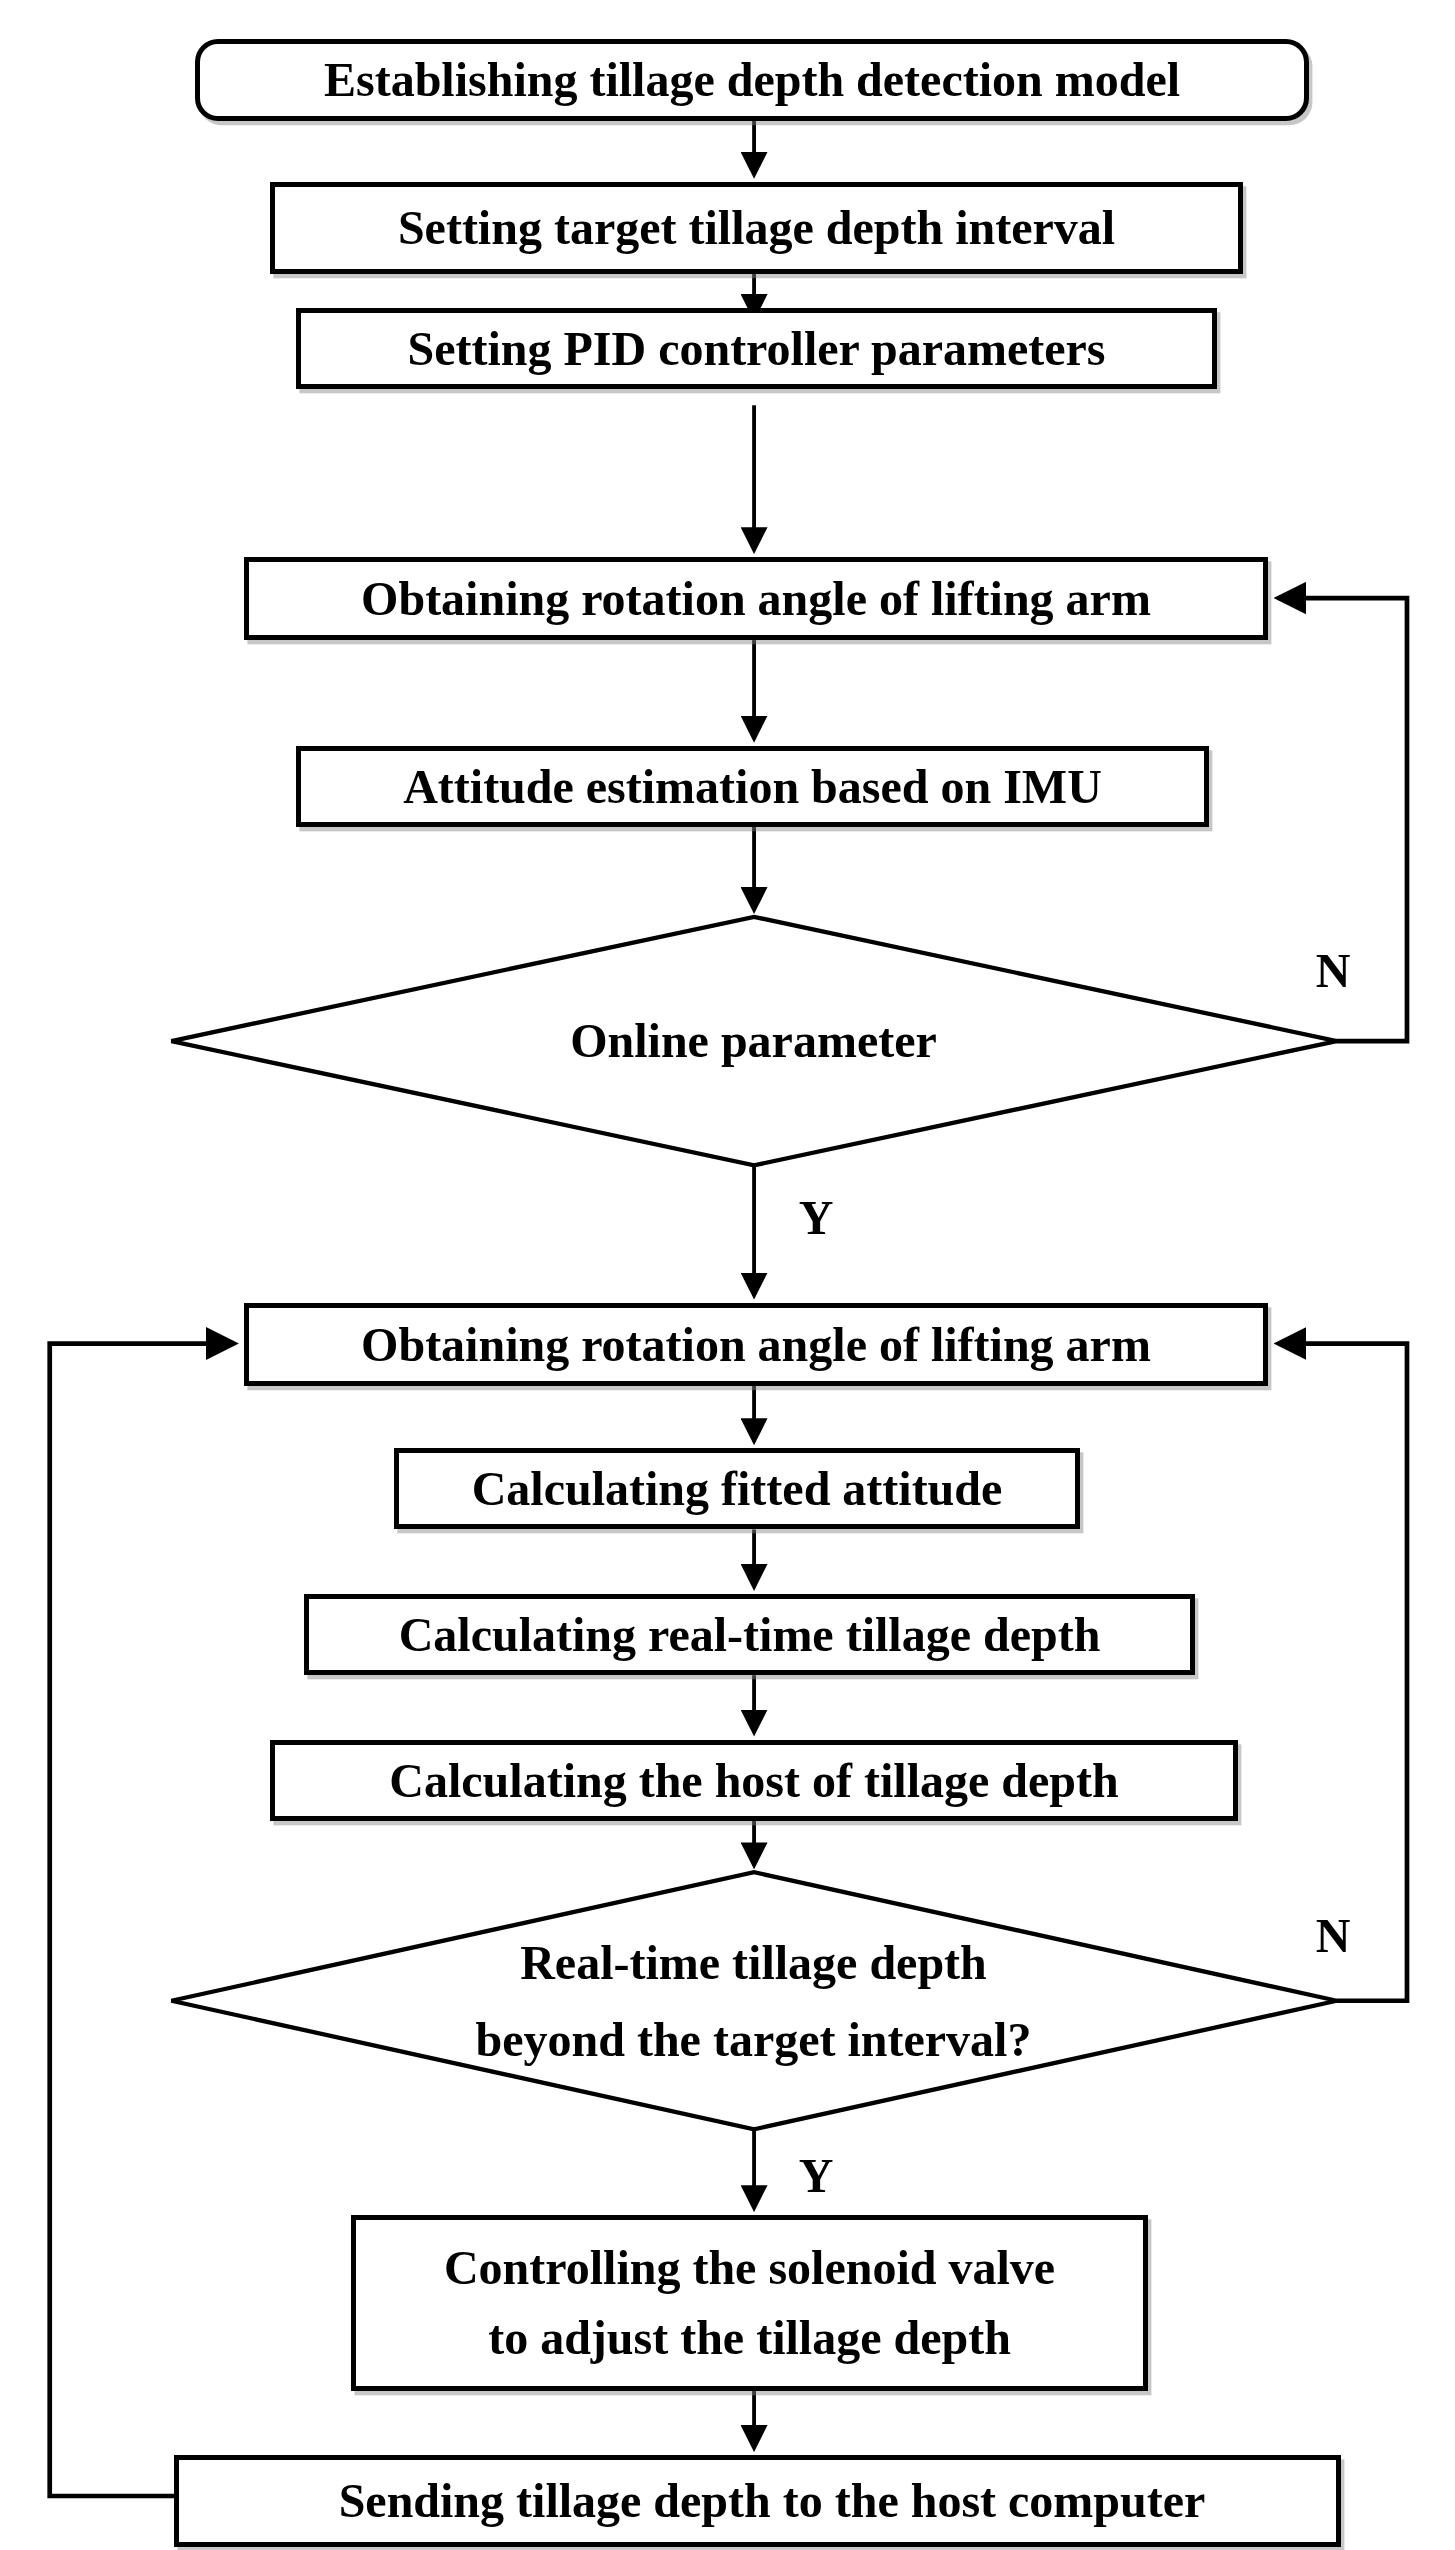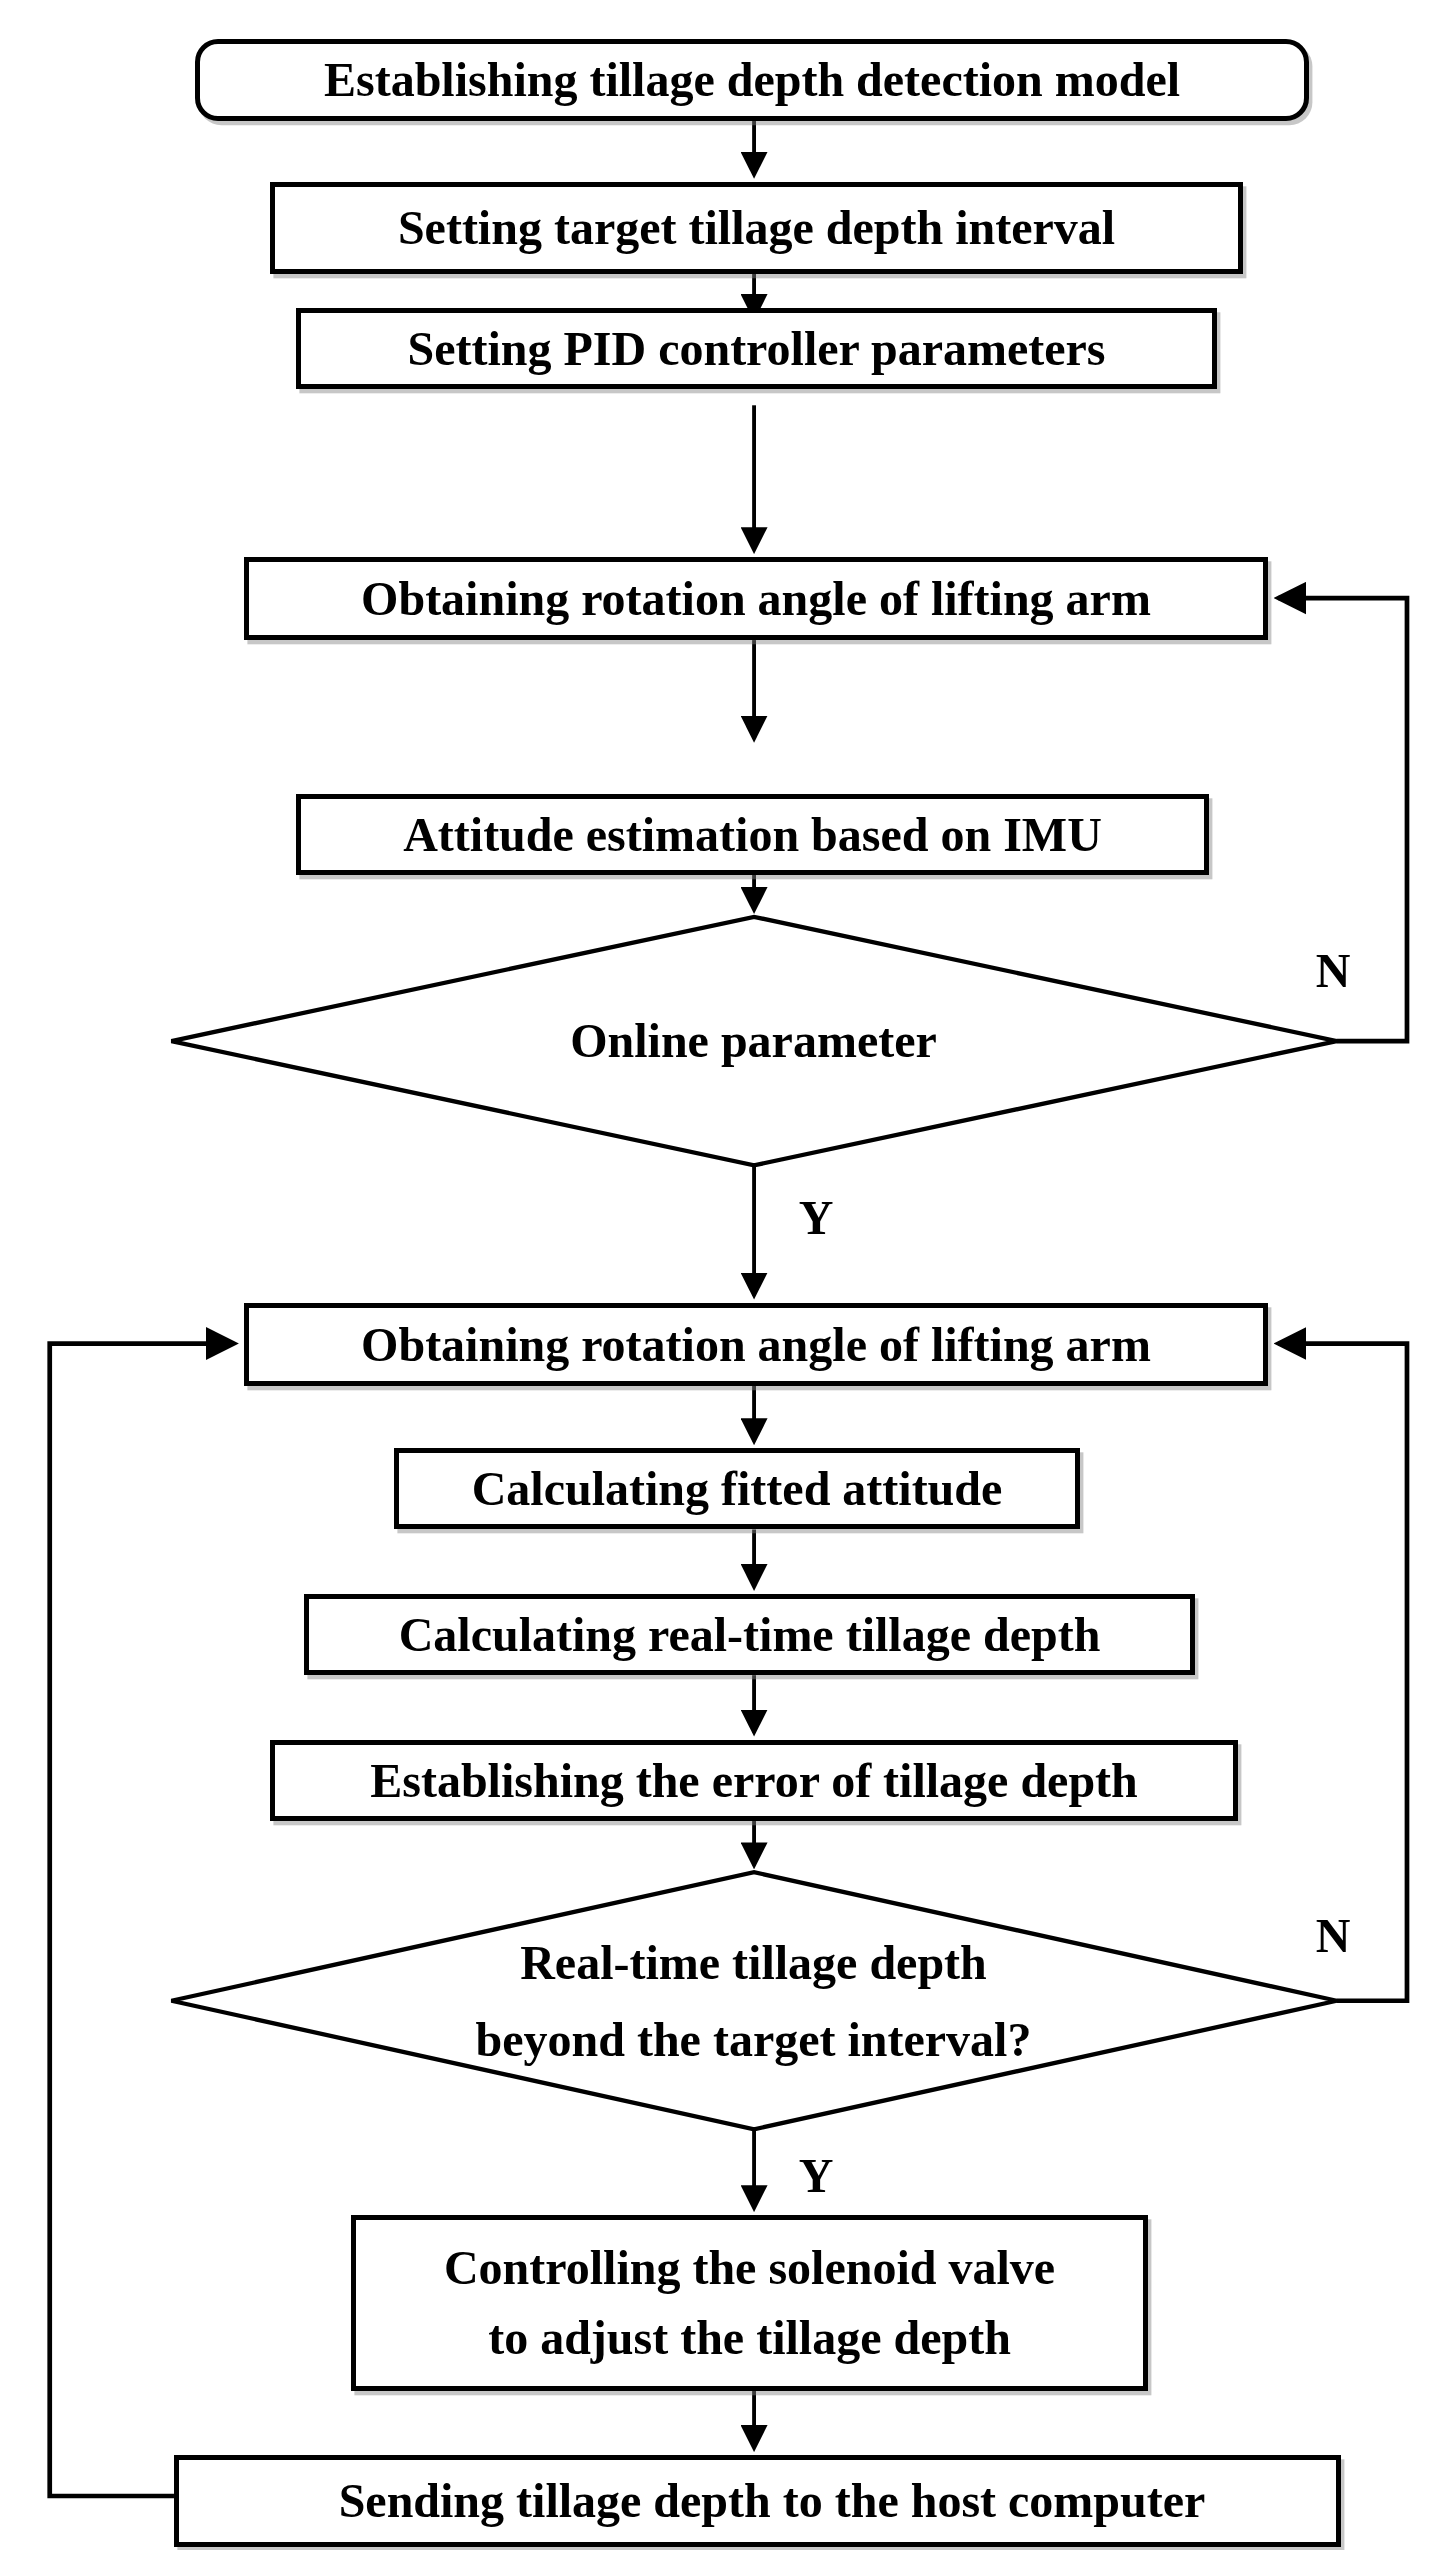--- a/index.html
+++ b/index.html
@@ -58,21 +58,21 @@
     transform: translate(-50%, -50%);
     font-weight: bold;
     font-size: 48px;
     color: #000000;
   }
   
   #b1  { left: 195px;  top: 39px;   width: 1114px; height: 82px; border-radius: 23px;  }
   #b2  { left: 270px;  top: 182px;  width: 973px; height: 92px;  }
   #b3  { left: 296px;  top: 308px;  width: 921px; height: 81px;  }
   #b4  { left: 244px;  top: 557px;  width: 1024px; height: 83px;  }
-  #b5  { left: 296px;  top: 746px;  width: 913px; height: 81px; margin-top: 48px;  }
+  #b5  { left: 296px;  top: 746px;  width: 913px; height: 81px;  }
   #b6  { left: 244px;  top: 1303px; width: 1024px; height: 83px;  }
   #b7  { left: 394px;  top: 1448px; width: 686px;  height: 81px;  }
   #b8  { left: 304px;  top: 1594px; width: 891px; height: 81px;  }
   #b9  { left: 270px;  top: 1740px; width: 968px; height: 81px;  }
   #b10 { left: 351px;  top: 2215px; width: 797px;  height: 176px; }
   #b11 { left: 174px;  top: 2455px; width: 1167px; height: 92px; padding-left: 29px;  }
   
   #d1label { left: 368px; top: 930px; width: 771px; height: 223px; }
   #d2label { left: 368px; top: 1890px; width: 771px; height: 223px; }
   
@@ -144,21 +144,21 @@
 
   <div class="box" id="b7">
     <span>Calculating fitted attitude</span>
   </div>
 
   <div class="box" id="b8">
     <span>Calculating real-time tillage depth</span>
   </div>
 
   <div class="box" id="b9">
-    <span>Establishing the error of tillage depth</span>
+    <span>Calculating the host of tillage depth</span>
   </div>
 
   <div class="box" id="b10">
     <span class="inner">
       <span>Controlling the solenoid valve</span>
       <span>to adjust the tillage depth</span>
     </span>
   </div>
 
   <div class="box" id="b11">

